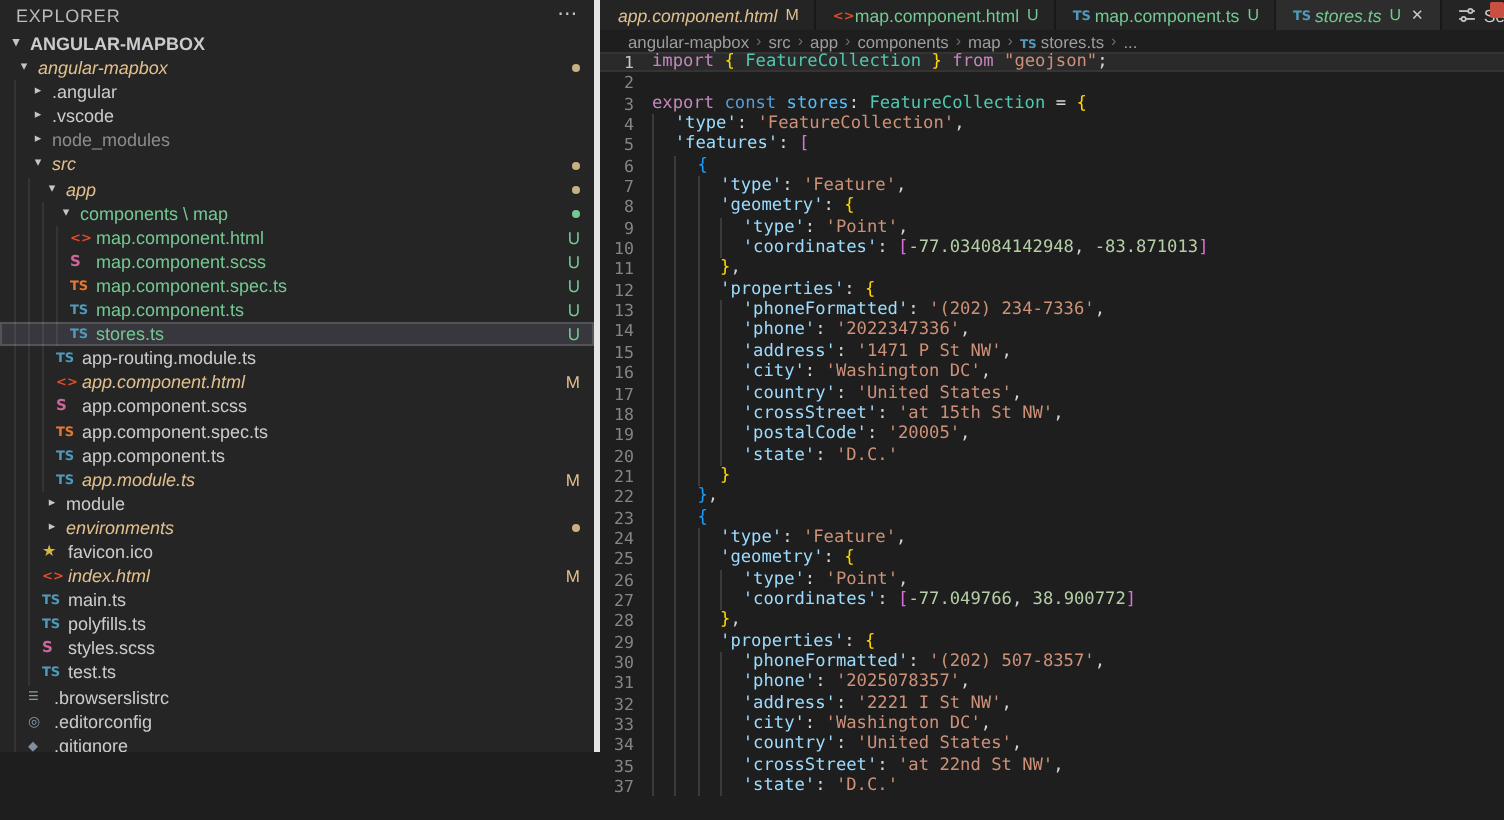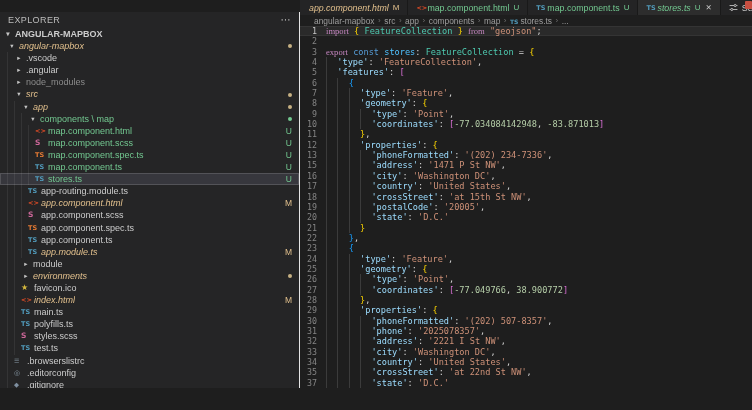--- a/index.html
+++ b/index.html
@@ -1,20 +1,20 @@
 <!DOCTYPE html>
 <html><head>
 <meta charset="utf-8">
 <style>
   html,body{margin:0;padding:0;background:#1e1e1e;}
   .app{position:relative;width:752px;height:410px;overflow:hidden;background:#1e1e1e;
        font-family:"Liberation Sans",sans-serif;color:#cccccc;-webkit-font-smoothing:antialiased;}
   
-  .sidebar{position:absolute;left:0;top:12px;width:300px;height:376px;background:#252526;
-           border-right:1px solid #e5e5e5;box-sizing:border-box;overflow:hidden;}
+  .sidebar{position:absolute;left:0;top:0;width:300px;height:376px;background:#252526;
+           border-right:3px solid #e5e5e5;box-sizing:border-box;overflow:hidden;}
   .sb-title{height:16px;display:flex;align-items:center;padding:0 8px;font-size:9px;
             color:#bbbbbb;letter-spacing:.4px;}
   .sb-title .more{margin-left:auto;color:#c5c5c5;font-size:10px;line-height:6px;cursor:pointer;}
   .row{height:12.1px;display:flex;align-items:center;font-size:9px;line-height:12.1px;
        padding-left:7px;box-sizing:border-box;white-space:nowrap;cursor:pointer;}
   .row.selected{background:#37373d;outline:1px solid rgba(255,255,255,.14);outline-offset:-1px;}
   .sb-root{font-weight:bold;color:#cccccc;padding-left:3px;}
   .tw{display:inline-block;width:10px;flex:none;font-size:6.5px;color:#c5c5c5;text-align:center;}
   .gd{display:inline-block;width:6px;height:12.1px;flex:none;border-left:1px solid rgba(255,255,255,.07);}
   .fi{display:inline-block;width:11px;flex:none;font-size:6.5px;font-weight:bold;font-family:"DejaVu Sans",sans-serif;}
@@ -52,21 +52,21 @@
   
   .code{position:absolute;top:26px;left:0;right:0;bottom:0;font-family:"DejaVu Sans Mono",monospace;
         font-size:8.6px;line-height:10.35px;overflow:hidden;}
   .cl{display:flex;height:10.35px;white-space:pre;}
   .cl.active{background:rgba(255,255,255,.055);
              box-shadow:inset 0 1px 0 rgba(255,255,255,.05),inset 0 -1px 0 rgba(255,255,255,.05);}
   .ln{width:17px;flex:none;text-align:right;padding-right:9px;color:#858585;font-size:8.3px;}
   .cl.active .ln{color:#c6c6c6;}
   .ct{flex:1;}
   .ig{display:inline-block;width:2ch;height:10.35px;border-left:1px solid #3b3b3b;vertical-align:top;}
-  .tk-kw{color:#c586c0;font-family:Liberation Serif, serif;}.tk-kw2{color:#569cd6;}.tk-var{color:#4fc1ff;}.tk-typ{color:#4ec9b0;}
+  .tk-kw{color:#c586c0;}.tk-kw2{color:#569cd6;}.tk-var{color:#4fc1ff;}.tk-typ{color:#4ec9b0;}
   .tk-key{color:#9cdcfe;}.tk-str{color:#ce9178;}.tk-num{color:#b5cea8;}.tk-pun{color:#d4d4d4;}
   .tk-b1{color:#ffd700;}.tk-b2{color:#da70d6;}.tk-b3{color:#179fff;}
 </style>
 </head>
 <body>
 
 <div class="app">
 
   <aside class="sidebar">
     <div class="sb-title">
@@ -81,26 +81,26 @@
         <div class="row">
           <span class="tw">▾</span>
           <span class="lbl st-modified">angular-mapbox</span>
           <span class="rgt">
             <span class="dot dot-modified"></span>
           </span>
         </div>
         <div class="row">
           <span class="gd"></span>
           <span class="tw">▸</span>
+          <span class="lbl st-default">.angular</span>
+        </div>
+        <div class="row">
+          <span class="gd"></span>
+          <span class="tw">▸</span>
           <span class="lbl st-default">.vscode</span>
-        </div>
-        <div class="row">
-          <span class="gd"></span>
-          <span class="tw">▸</span>
-          <span class="lbl st-default">.angular</span>
         </div>
         <div class="row">
           <span class="gd"></span>
           <span class="tw">▸</span>
           <span class="lbl st-ignored">node_modules</span>
         </div>
         <div class="row">
           <span class="gd"></span>
           <span class="tw">▾</span>
           <span class="lbl st-modified">src</span>
@@ -376,20 +376,21 @@
         <div class="cl"><span class="ln">4</span><span class="ct"><span class="ig"></span><span class="tk-key">'type'</span><span class="tk-pun">: </span><span class="tk-str">'FeatureCollection'</span><span class="tk-pun">,</span></span></div>
         <div class="cl"><span class="ln">5</span><span class="ct"><span class="ig"></span><span class="tk-key">'features'</span><span class="tk-pun">: </span><span class="tk-b2">[</span></span></div>
         <div class="cl"><span class="ln">6</span><span class="ct"><span class="ig"></span><span class="ig"></span><span class="tk-b3">{</span></span></div>
         <div class="cl"><span class="ln">7</span><span class="ct"><span class="ig"></span><span class="ig"></span><span class="ig"></span><span class="tk-key">'type'</span><span class="tk-pun">: </span><span class="tk-str">'Feature'</span><span class="tk-pun">,</span></span></div>
         <div class="cl"><span class="ln">8</span><span class="ct"><span class="ig"></span><span class="ig"></span><span class="ig"></span><span class="tk-key">'geometry'</span><span class="tk-pun">: </span><span class="tk-b1">{</span></span></div>
         <div class="cl"><span class="ln">9</span><span class="ct"><span class="ig"></span><span class="ig"></span><span class="ig"></span><span class="ig"></span><span class="tk-key">'type'</span><span class="tk-pun">: </span><span class="tk-str">'Point'</span><span class="tk-pun">,</span></span></div>
         <div class="cl"><span class="ln">10</span><span class="ct"><span class="ig"></span><span class="ig"></span><span class="ig"></span><span class="ig"></span><span class="tk-key">'coordinates'</span><span class="tk-pun">: </span><span class="tk-b2">[</span><span class="tk-num">-77.034084142948</span><span class="tk-pun">, </span><span class="tk-num">-83.871013</span><span class="tk-b2">]</span></span></div>
         <div class="cl"><span class="ln">11</span><span class="ct"><span class="ig"></span><span class="ig"></span><span class="ig"></span><span class="tk-b1">}</span><span class="tk-pun">,</span></span></div>
         <div class="cl"><span class="ln">12</span><span class="ct"><span class="ig"></span><span class="ig"></span><span class="ig"></span><span class="tk-key">'properties'</span><span class="tk-pun">: </span><span class="tk-b1">{</span></span></div>
         <div class="cl"><span class="ln">13</span><span class="ct"><span class="ig"></span><span class="ig"></span><span class="ig"></span><span class="ig"></span><span class="tk-key">'phoneFormatted'</span><span class="tk-pun">: </span><span class="tk-str">'(202) 234-7336'</span><span class="tk-pun">,</span></span></div>
+        <div class="cl"><span class="ln">14</span><span class="ct"><span class="ig"></span><span class="ig"></span><span class="ig"></span><span class="ig"></span><span class="tk-key">'phone'</span><span class="tk-pun">: </span><span class="tk-str">'2022347336'</span><span class="tk-pun">,</span></span></div>
         <div class="cl"><span class="ln">15</span><span class="ct"><span class="ig"></span><span class="ig"></span><span class="ig"></span><span class="ig"></span><span class="tk-key">'address'</span><span class="tk-pun">: </span><span class="tk-str">'1471 P St NW'</span><span class="tk-pun">,</span></span></div>
         <div class="cl"><span class="ln">16</span><span class="ct"><span class="ig"></span><span class="ig"></span><span class="ig"></span><span class="ig"></span><span class="tk-key">'city'</span><span class="tk-pun">: </span><span class="tk-str">'Washington DC'</span><span class="tk-pun">,</span></span></div>
         <div class="cl"><span class="ln">17</span><span class="ct"><span class="ig"></span><span class="ig"></span><span class="ig"></span><span class="ig"></span><span class="tk-key">'country'</span><span class="tk-pun">: </span><span class="tk-str">'United States'</span><span class="tk-pun">,</span></span></div>
         <div class="cl"><span class="ln">18</span><span class="ct"><span class="ig"></span><span class="ig"></span><span class="ig"></span><span class="ig"></span><span class="tk-key">'crossStreet'</span><span class="tk-pun">: </span><span class="tk-str">'at 15th St NW'</span><span class="tk-pun">,</span></span></div>
         <div class="cl"><span class="ln">19</span><span class="ct"><span class="ig"></span><span class="ig"></span><span class="ig"></span><span class="ig"></span><span class="tk-key">'postalCode'</span><span class="tk-pun">: </span><span class="tk-str">'20005'</span><span class="tk-pun">,</span></span></div>
         <div class="cl"><span class="ln">20</span><span class="ct"><span class="ig"></span><span class="ig"></span><span class="ig"></span><span class="ig"></span><span class="tk-key">'state'</span><span class="tk-pun">: </span><span class="tk-str">'D.C.'</span></span></div>
         <div class="cl"><span class="ln">21</span><span class="ct"><span class="ig"></span><span class="ig"></span><span class="ig"></span><span class="tk-b1">}</span></span></div>
         <div class="cl"><span class="ln">22</span><span class="ct"><span class="ig"></span><span class="ig"></span><span class="tk-b3">}</span><span class="tk-pun">,</span></span></div>
         <div class="cl"><span class="ln">23</span><span class="ct"><span class="ig"></span><span class="ig"></span><span class="tk-b3">{</span></span></div>
         <div class="cl"><span class="ln">24</span><span class="ct"><span class="ig"></span><span class="ig"></span><span class="ig"></span><span class="tk-key">'type'</span><span class="tk-pun">: </span><span class="tk-str">'Feature'</span><span class="tk-pun">,</span></span></div>

